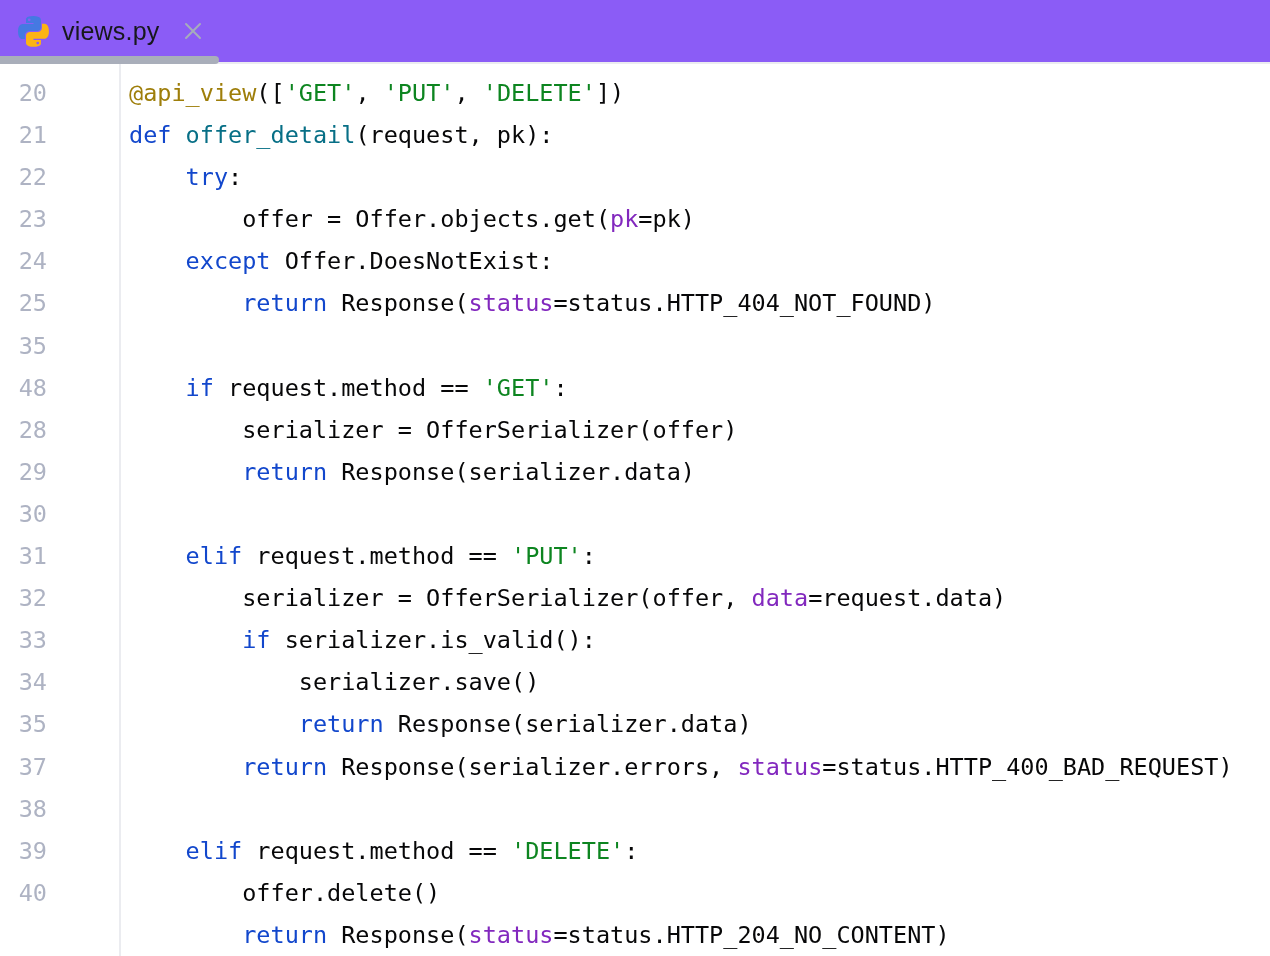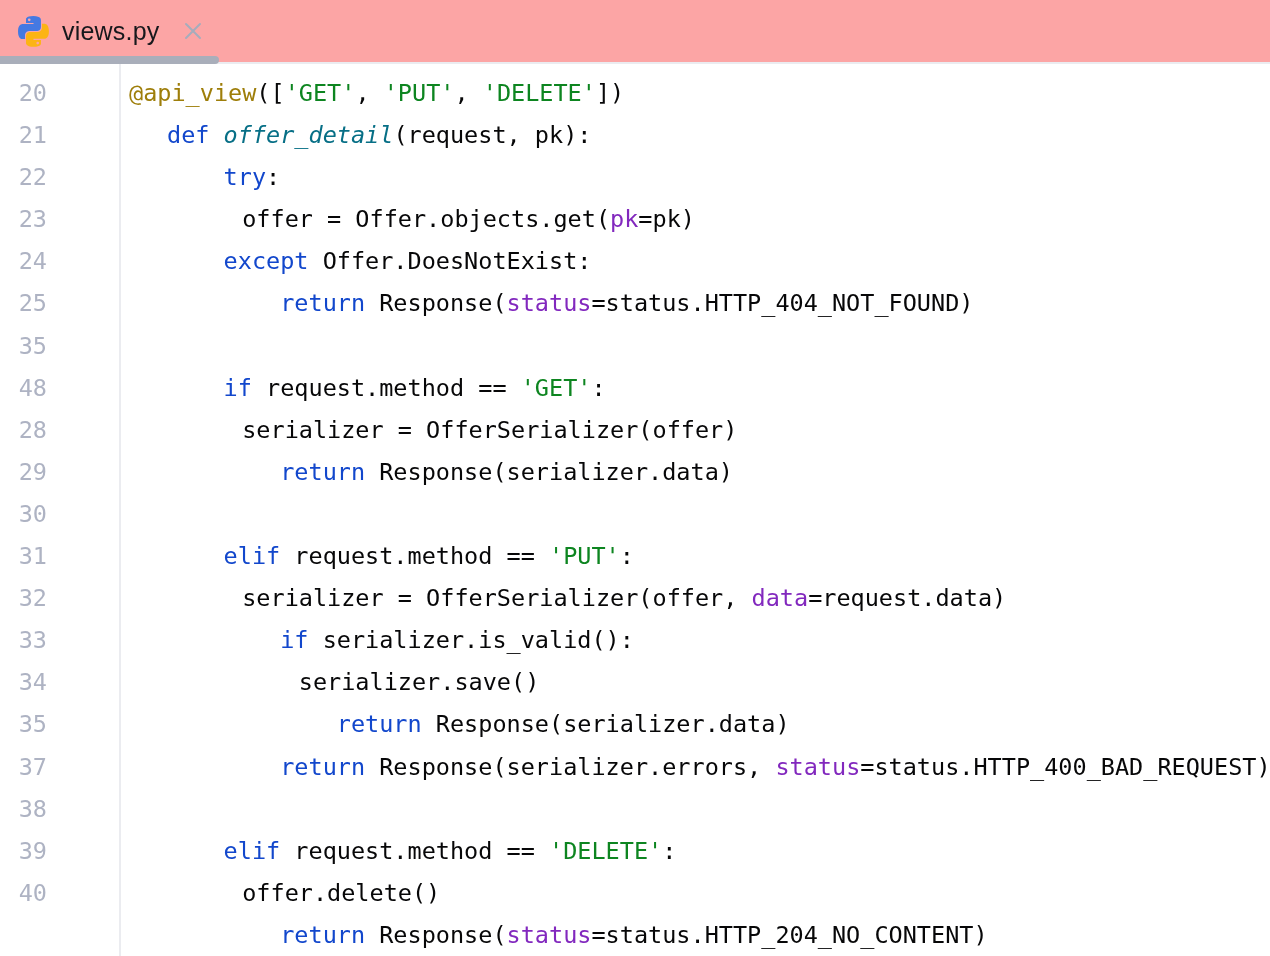--- a/index.html
+++ b/index.html
@@ -8,21 +8,21 @@
   }
   *{margin:0;padding:0;box-sizing:border-box;}
   html,body{width:1270px;height:956px;overflow:hidden;background:#ffffff;}
   .app{width:1270px;height:956px;display:flex;flex-direction:column;font-family:"Liberation Sans",sans-serif;}
 
   
   .tabbar{
     position:relative;
     height:64px;
     flex:0 0 64px;
-    background:#fca5a5;
+    background:#8b5cf6;
     border-bottom:2px solid var(--color-tab_border,#ebecf0);
   }
   .tab{
     display:inline-flex;
     align-items:center;
     height:62px;
     padding:0 22px 0 18px;
     cursor:pointer;
   }
   .py-icon{width:31px;height:31px;display:inline-flex;margin-right:13px;}
@@ -76,24 +76,24 @@
   .code{
     flex:1;
     padding-top:8px;
     padding-left:8px;
     white-space:pre;
     color:var(--color-plain,#070708);
   }
   .code-line{height:var(--line-h);white-space:pre;}
 
   .tok-plain    {color:var(--color-plain,#070708);}
-  .tok-keyword  {color:var(--color-keyword,#1247cc);margin-left:38px;}
+  .tok-keyword  {color:var(--color-keyword,#1247cc);}
   .tok-string   {color:var(--color-string,#0d8520);}
   .tok-decorator{color:var(--color-decorator,#9e7e0a);}
-  .tok-function {color:var(--color-function,#076f86);font-style:italic;}
+  .tok-function {color:var(--color-function,#076f86);}
   .tok-namedarg {color:var(--color-namedarg,#8228be);}
 </style>
 </head>
 <body>
 
 <div class="app">
 
   <div class="tabbar">
     <div class="tab">
       <span class="py-icon">

